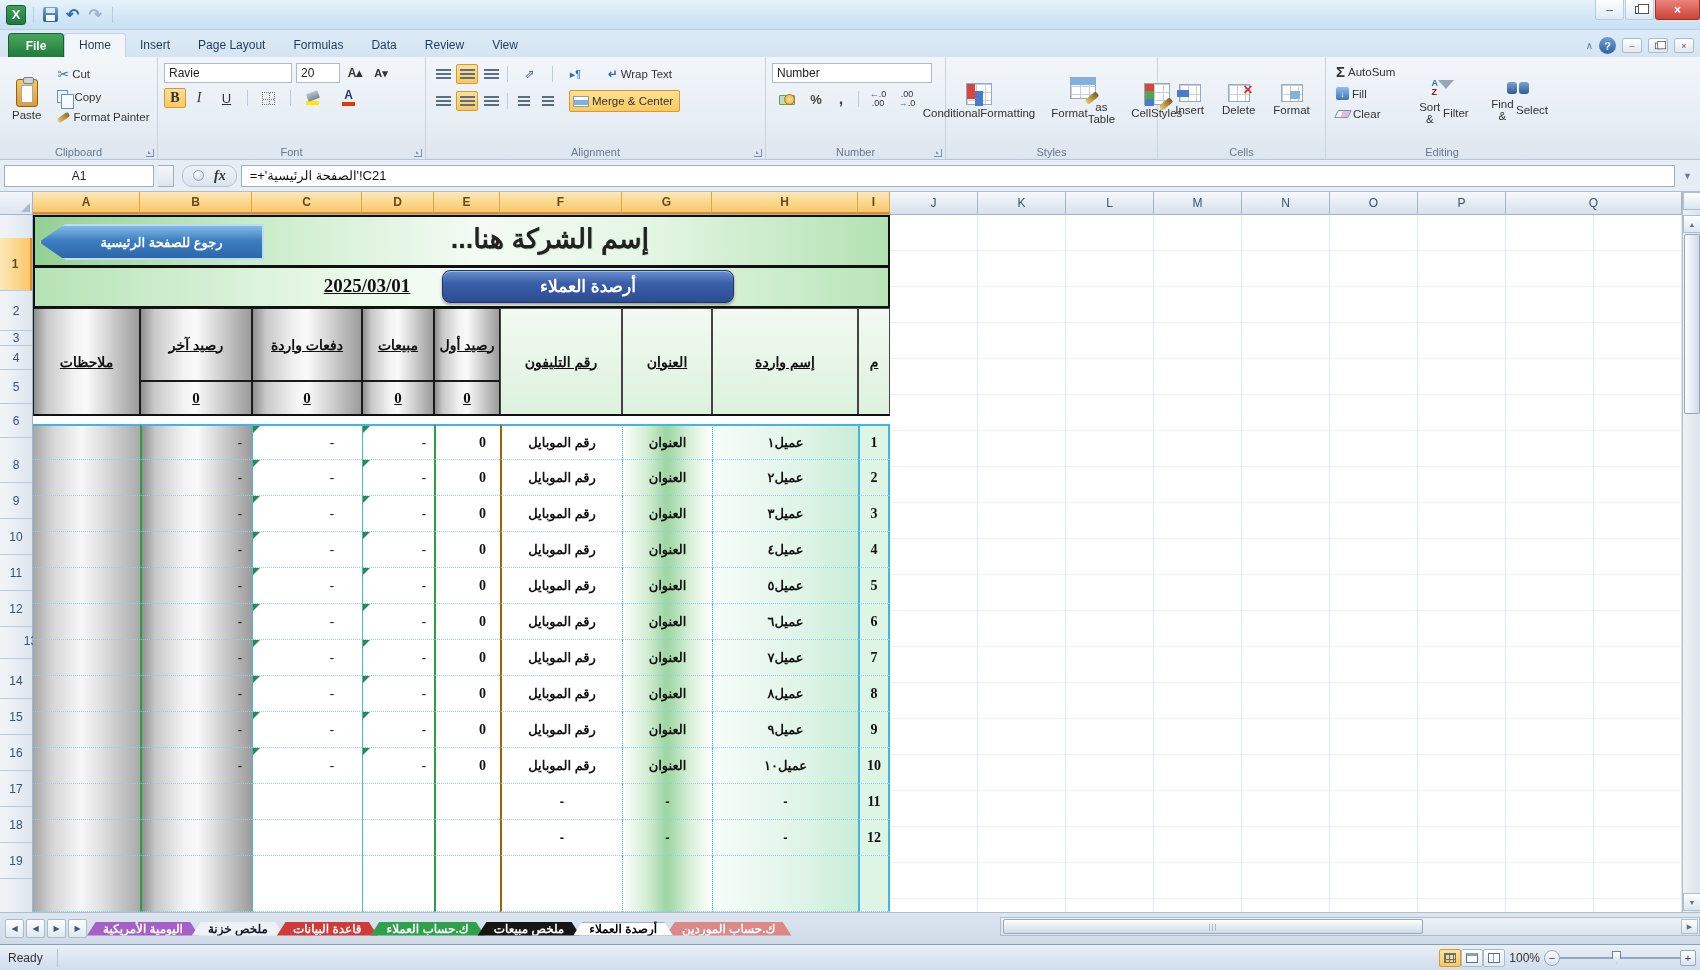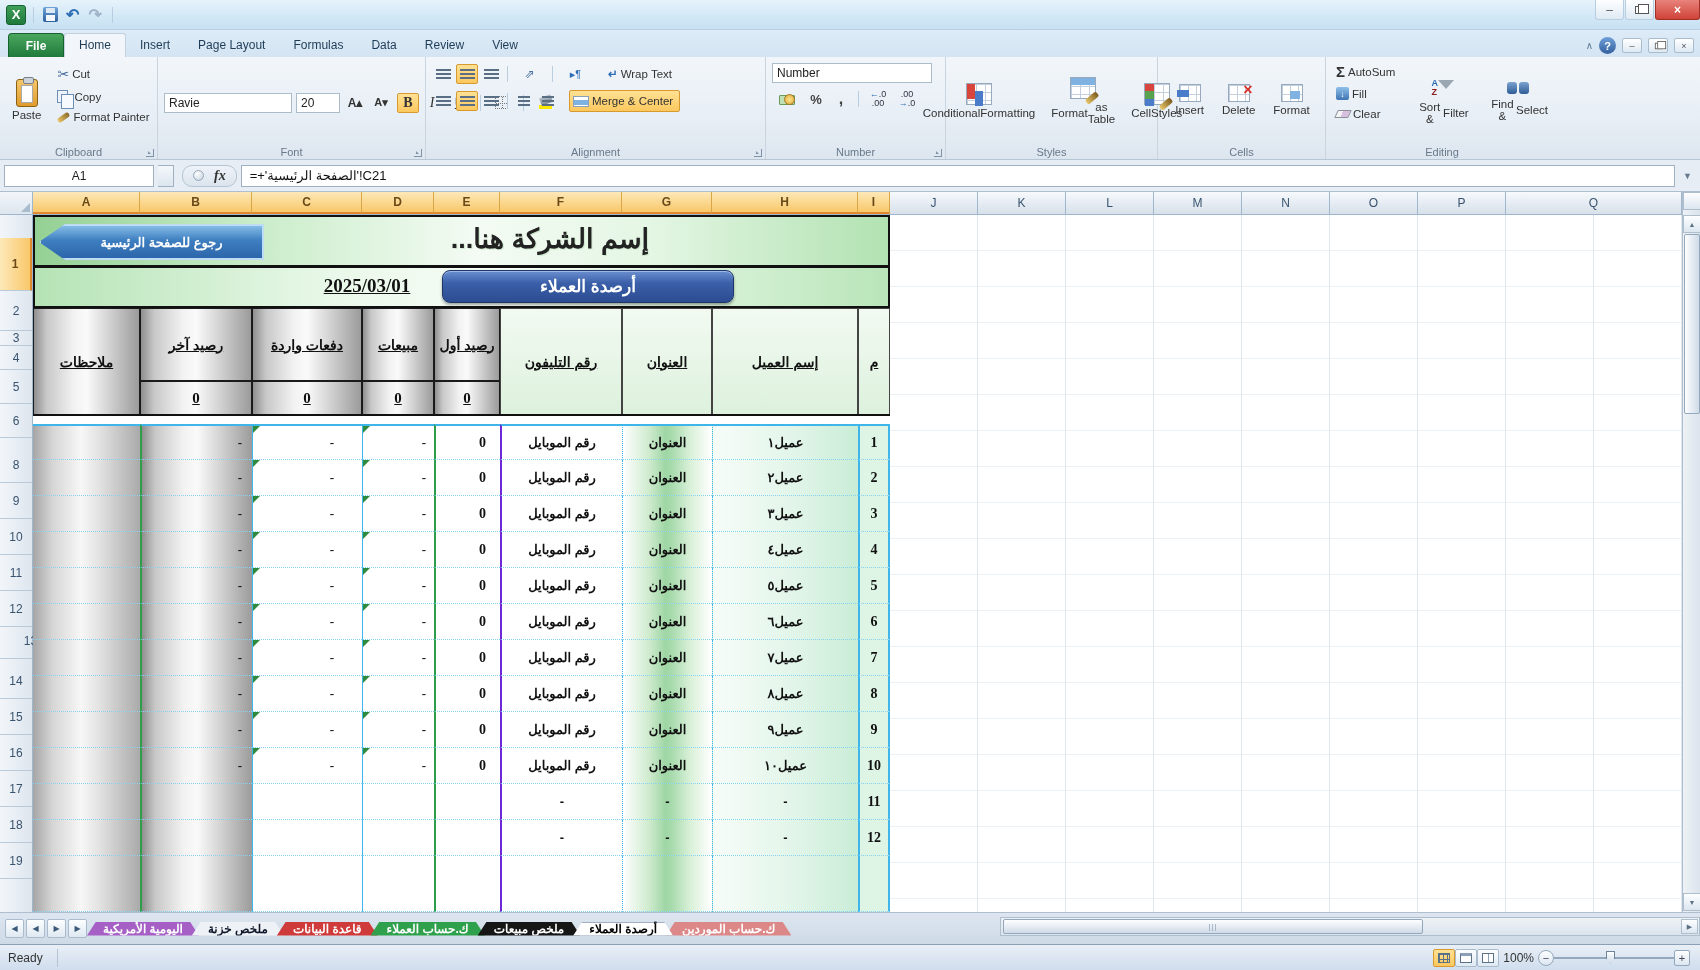--- a/index.html
+++ b/index.html
@@ -155,21 +155,21 @@
 
   
   .cell{position:absolute;height:36px;display:flex;align-items:center;border-bottom:1px dotted #86d2f2;font-size:13px;color:#111;background:#fff}
   .cell.first{border-top:2px solid #3fb6ea}
   .col-a{background:linear-gradient(90deg,#a5a5a5 0%,#d5d5d5 18%,#f7f7f7 45%,#e2e2e2 62%,#aaaaaa 100%)}
   .col-b{background:linear-gradient(90deg,#8f8f8f 0%,#c8c8c8 12%,#f2f2f2 38%,#fafafa 50%,#d9d9d9 68%,#9b9b9b 100%);border-left:2px solid #2f9e4a;
     justify-content:flex-end;padding-right:10px;font-family:"Liberation Serif",serif;font-weight:bold}
   .col-c{border-left:1px solid #3fb6ea;justify-content:flex-end;padding-right:28px;font-family:"Liberation Serif",serif;font-weight:bold}
   .col-d{border-left:1px solid #3fb6ea;justify-content:flex-end;padding-right:8px;font-family:"Liberation Serif",serif;font-weight:bold}
   .col-e{border-left:2px solid #2f9e4a;justify-content:flex-end;padding-right:14px;font-family:"Liberation Serif",serif;font-weight:bold;font-size:14px}
-  .col-f{border-left:2px solid #6d28d9;justify-content:center;direction:rtl;font-weight:bold}
+  .col-f{border-left:2px solid #a16207;justify-content:center;direction:rtl;font-weight:bold}
   .col-g{border-left:1px dotted #3fb6ea;justify-content:center;direction:rtl;font-weight:bold;
     background:linear-gradient(90deg,#ffffff 0%,#cdeacd 30%,#9ed6a4 48%,#a8dbad 55%,#d8f0d8 75%,#ffffff 100%)}
   .col-h{border-left:1px dotted #3fb6ea;justify-content:center;direction:rtl;font-weight:bold;
     background:linear-gradient(90deg,#f7fdf9 0%,#e2f5e9 55%,#c9edd7 100%)}
   .col-i{border-left:2px solid #3fb6ea;border-right:2px solid #3fb6ea;justify-content:center;background:#def5e6;
     font-family:"Liberation Serif",serif;font-weight:bold;font-size:14px}
   .tri::before{content:"";position:absolute;left:0;top:0;border-top:7px solid #2e8b3d;border-right:7px solid transparent}
   .emptyregion{position:absolute;left:890px;top:23px;width:792px;height:697px;
     background-image:repeating-linear-gradient(90deg,transparent 0 87px,#dfe7f0 87px 88px),repeating-linear-gradient(180deg,transparent 0 35px,#ecf1f6 35px 36px)}
 
@@ -191,21 +191,21 @@
   .hscroll{position:absolute;right:0;top:4px;width:700px;height:19px;background:linear-gradient(180deg,#eef2f6,#dbe3ec);border:1px solid #aebecd}
   .hs-thumb{position:absolute;left:2px;top:1px;width:420px;height:15px;background:linear-gradient(180deg,#fdfeff,#cfdbe8);border:1px solid #93a8bc;border-radius:2px;
     display:flex;align-items:center;justify-content:center;color:#8ba0b5;font-size:8px;letter-spacing:1px}
   .hs-right{position:absolute;right:1px;top:1px;width:17px;height:15px;display:flex;align-items:center;justify-content:center;font-size:7px;color:#5b7186;
     background:linear-gradient(180deg,#fdfeff,#dce6f0);border:1px solid #aebecd}
 
   
   .statusbar{position:absolute;left:0;top:944px;width:1700px;height:26px;background:linear-gradient(180deg,#e9eff6,#cfdded);border-top:1px solid #8ba0b5;
     display:flex;align-items:center;font-size:12px;color:#333}
   .ready{padding:0 14px 0 8px;border-right:1px solid #b5c3d2;height:18px;display:flex;align-items:center}
-  .sb-right{margin-left:auto;display:flex;align-items:center;padding-right:10px}
+  .sb-right{margin-left:auto;display:flex;align-items:center;padding-right:4px}
   .viewbtn{width:22px;height:18px;border:1px solid #a9bccd;background:linear-gradient(180deg,#fdfeff,#dfe9f2);border-radius:2px;
     display:flex;align-items:center;justify-content:center}
   .viewbtn.sel{background:linear-gradient(180deg,#ffe194,#fcc85e);border-color:#d89a2e}
   .vb-grid{width:12px;height:10px;border:1px solid #5b7186;background-image:linear-gradient(#5b7186 1px,transparent 1px),linear-gradient(90deg,#5b7186 1px,transparent 1px);background-size:4px 5px}
   .vb-page{width:12px;height:10px;border:1px solid #5b7186;background:#fff;border-top:3px solid #8ba0b5}
   .vb-break{width:12px;height:10px;border:1px solid #5b7186;background:linear-gradient(90deg,#fff 45%,#8ba0b5 45% 55%,#fff 55%)}
   .zoomlabel{font-size:12px;color:#333;margin:0 4px}
   .zbtn{width:16px;height:16px;border-radius:50%;border:1px solid #93a8bc;background:linear-gradient(180deg,#fdfeff,#dce6f0);
     display:flex;align-items:center;justify-content:center;font-size:11px;color:#445;line-height:10px}
   .zbtn.plus{border-radius:2px}
@@ -291,21 +291,21 @@
               <span class="ic-brush"></span>
               <span>Format Painter</span>
             </div>
         </div>
       </div>
       <div class="rlabel">Clipboard</div>
       <div class="launcher"></div>
     </div>
 
     <div class="rgroup" style="width:268px">
-      <div class="rbody" style="flex-direction:row;gap:5px;padding-top:3px">
+      <div class="rbody" style="flex-direction:column;gap:5px;padding-top:3px">
         <div style="display:flex;gap:4px;align-items:center">
           <div class="combo" style="width:128px">
               <span>Ravie</span>
               <span class="dd"></span>
             </div>
           <div class="combo" style="width:44px">
               <span>20</span>
               <span class="dd"></span>
             </div>
           <div class="sq" style="font-size:12px;font-weight:bold">A▴</div>
@@ -593,21 +593,21 @@
     <div class="hcell metal" style="left:140px;top:116px;width:112px;height:73px">رصيد آخر</div>
     <div class="hcell metal" style="left:252px;top:116px;width:110px;height:73px">دفعات واردة</div>
     <div class="hcell metal" style="left:362px;top:116px;width:72px;height:73px">مبيعات</div>
     <div class="hcell metal" style="left:434px;top:116px;width:66px;height:73px">رصيد أول</div>
     <div class="totcell metal" style="left:140px;top:189px;width:112px;height:34px">0</div>
     <div class="totcell metal" style="left:252px;top:189px;width:110px;height:34px">0</div>
     <div class="totcell metal" style="left:362px;top:189px;width:72px;height:34px">0</div>
     <div class="totcell metal" style="left:434px;top:189px;width:66px;height:34px">0</div>
     <div class="hcell hgreen" style="left:500px;top:116px;width:122px;height:107px">رقم التليفون</div>
     <div class="hcell hgreen" style="left:622px;top:116px;width:90px;height:107px">العنوان</div>
-    <div class="hcell hgreen" style="left:712px;top:116px;width:146px;height:107px">إسم العميل</div>
+    <div class="hcell hgreen" style="left:712px;top:116px;width:146px;height:107px">إسم واردة</div>
     <div class="hcell hgreen" style="left:858px;top:116px;width:32px;height:107px">م</div>
     <div class="thickline"></div>
 
     <div>
         <div class="cell col-a first" style="left: 33px; top: 232px; width: 107px;"></div>
         <div class="cell col-b first" style="left: 140px; top: 232px; width: 112px;">-</div>
         <div class="cell col-c first tri" style="left: 252px; top: 232px; width: 110px;">-</div>
         <div class="cell col-d first tri" style="left: 362px; top: 232px; width: 72px;">-</div>
         <div class="cell col-e first" style="left: 434px; top: 232px; width: 66px;">0</div>
         <div class="cell col-f first" style="left: 500px; top: 232px; width: 122px;">رقم الموبايل</div>

